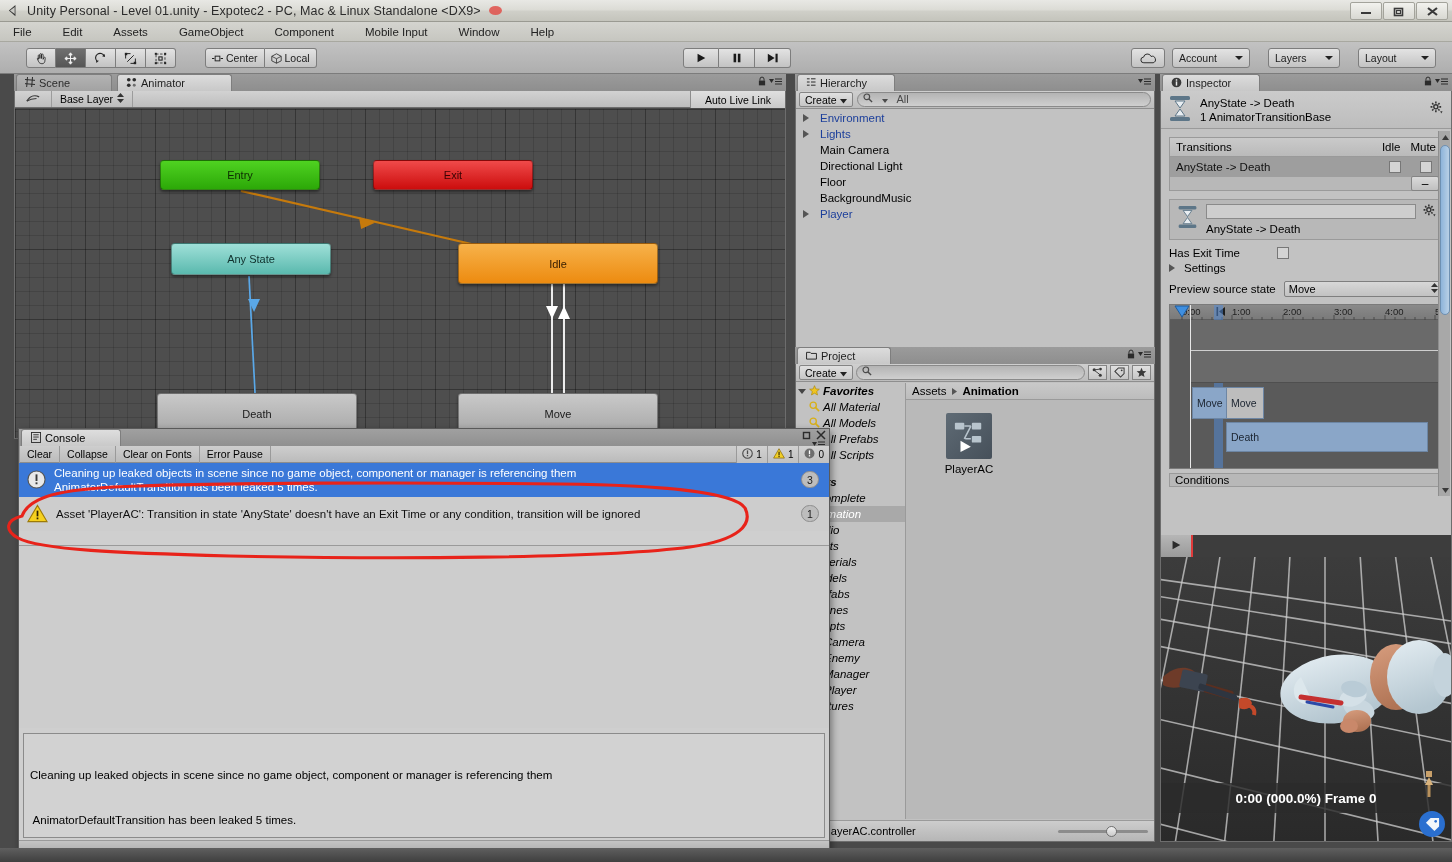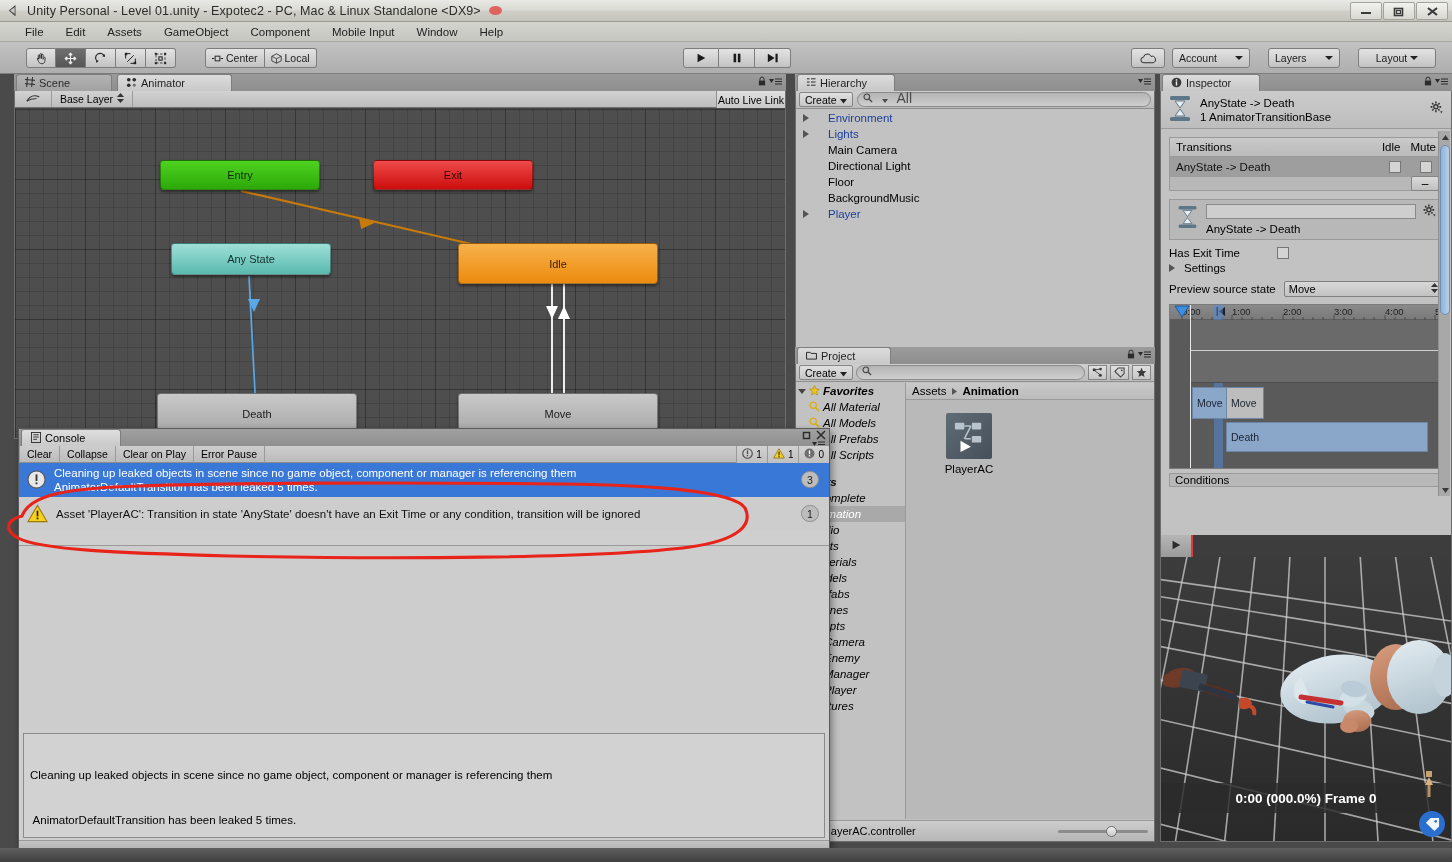--- a/index.html
+++ b/index.html
@@ -33,21 +33,21 @@
     border:1px solid #a3a39b; border-radius:2px;
     display:flex;align-items:center;justify-content:center;
     color:#3a3a3a;font-size:11px;
   }
 
   
   .menubar{
     position:absolute;left:0;top:22px;width:1452px;height:20px;
     background:linear-gradient(to bottom,#d4d4cf,#c6c6c0);
     border-bottom:1px solid #a8a8a0;
-    display:flex;align-items:center;padding-left:16px;gap:4px;
+    display:flex;align-items:center;padding-left:4px;gap:13px;
   }
   .menu-item{ font-size:11.5px;color:#222;padding:2px 9px;white-space:nowrap;}
 
   
   .unity-toolbar{
     position:absolute;left:0;top:42px;width:1452px;height:32px;
     background:linear-gradient(to bottom,#c2c2c2,#aeaeae);
     border-bottom:1px solid #7c7c7c;
   }
   .tb-group{ position:absolute; display:flex; }
@@ -90,21 +90,21 @@
   .anim-subbar{
     position:absolute;left:0;top:0;width:100%;height:17px;
     background:linear-gradient(to bottom,#d2d2d2,#bdbdbd);
     border-bottom:1px solid #6d6d6d;
     display:flex;align-items:center;
   }
   .anim-layer{ border-left:1px solid #9c9c9c;border-right:1px solid #9c9c9c;
     padding:0 8px;height:100%;display:flex;align-items:center;font-size:10.5px;}
   .anim-livelink{
     position:absolute;right:0;top:0;height:17px;
-    padding:0 1px;display:flex;align-items:center;font-size:10.5px;
+    padding:0 14px;display:flex;align-items:center;font-size:10.5px;
     background:linear-gradient(to bottom,#e0e0e0,#c8c8c8);
     border-left:1px solid #8d8d8d;
   }
   .anim-canvas{
     position:absolute;left:0;top:18px;right:0;bottom:0;
     background:
       repeating-linear-gradient(to right, rgba(0,0,0,.13) 0 1px, transparent 1px 14px),
       repeating-linear-gradient(to bottom, rgba(0,0,0,.13) 0 1px, transparent 1px 14px),
       repeating-linear-gradient(to right, rgba(0,0,0,.22) 0 1px, transparent 1px 70px),
       repeating-linear-gradient(to bottom, rgba(0,0,0,.22) 0 1px, transparent 1px 70px),
@@ -136,27 +136,27 @@
   }
   .tiny-btn{
     height:15px;padding:0 5px;display:flex;align-items:center;gap:3px;
     background:linear-gradient(to bottom,#e0e0e0,#c6c6c6);
     border:1px solid #858585;border-radius:2px;font-size:10.5px;
   }
   .search-pill{
     flex:1;height:15px;border-radius:8px;
     background:linear-gradient(to bottom,#b4b4b4,#cfcfcf);
     border:1px solid #8a8a8a;
-    display:flex;align-items:flex-end;padding:0 5px;gap:9px;
-    font-size:14px;color:#4a4a4a;
+    display:flex;align-items:flex-start;padding:0 5px;gap:9px;
+    font-size:11px;color:#4a4a4a;
   }
   .hier-list{ position:absolute;left:0;top:19px;right:0;bottom:0;overflow:hidden;}
   .hier-row{ height:16px;display:flex;align-items:center;font-size:11.5px;padding-left:4px;}
   .hier-row .tri{ width:12px;display:flex;align-items:center;justify-content:center;}
-  .hier-row .lbl{ margin-left:16px;text-align:center;}
+  .hier-row .lbl{ margin-left:8px;text-align:center;}
   .hier-row.pref .lbl{ color:#1c3f9b; }
 
   
   #project{ left:795px; top:347px; width:360px; height:495px;}
   .proj-body{ position:absolute;left:0;top:17px;right:0;bottom:0;
     background:#c2c2c2;border:1px solid #6d6d6d;border-top:none;}
   .proj-toolbar{
     position:absolute;left:0;top:0;width:100%;height:18px;
     background:linear-gradient(to bottom,#cfcfcf,#bcbcbc);
     border-bottom:1px solid #8e8e8e;
@@ -475,21 +475,21 @@
       <div class="tb-btn only" style="min-width:72px;justify-content:space-between">
         <span>Layers</span>
         <span>
             <svg width="8" height="6">
               <polygon points="0,1 8,1 4,5" fill="#222"></polygon>
             </svg>
           </span>
       </div>
     </div>
     <div class="tb-group" style="left:1358px;top:6px;">
-      <div class="tb-btn only" style="min-width:78px;">
+      <div class="tb-btn only" style="min-width:78px;justify-content:space-between">
         <span>Layout</span>
         <span>
             <svg width="8" height="6">
               <polygon points="0,1 8,1 4,5" fill="#222"></polygon>
             </svg>
           </span>
       </div>
     </div>
   </div>
 
@@ -1163,21 +1163,21 @@
     </div>
 
     <div class="con-toolbar">
       <div class="con-tbtn">
         <span>Clear</span>
       </div>
       <div class="con-tbtn">
         <span>Collapse</span>
       </div>
       <div class="con-tbtn">
-        <span>Clear on Play</span>
+        <span>Clear on Fonts</span>
       </div>
       <div class="con-tbtn">
         <span>Error Pause</span>
       </div>
       <div class="con-counts">
         <div class="con-count">
           <span><svg width="11" height="11" viewBox="0 0 12 12">
                 <circle cx="6" cy="6" r="5.2" fill="none" stroke="#4a4a4a" stroke-width="1.2"></circle>
                 <rect x="5.3" y="2.6" width="1.4" height="4" fill="#4a4a4a"></rect>
                 <rect x="5.3" y="7.6" width="1.4" height="1.4" fill="#4a4a4a"></rect>

